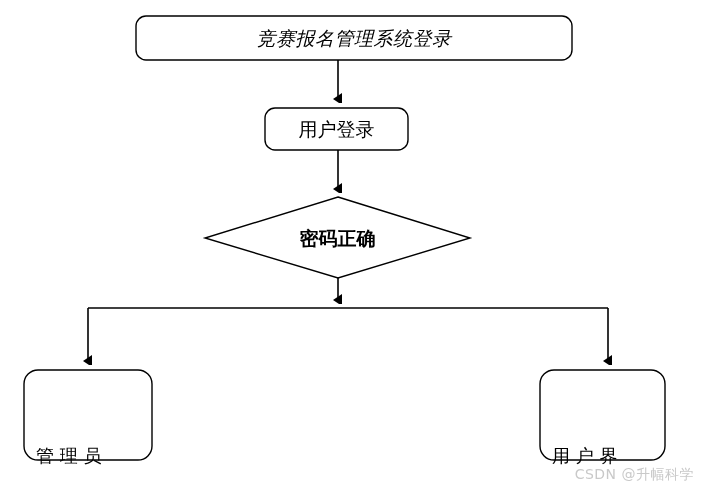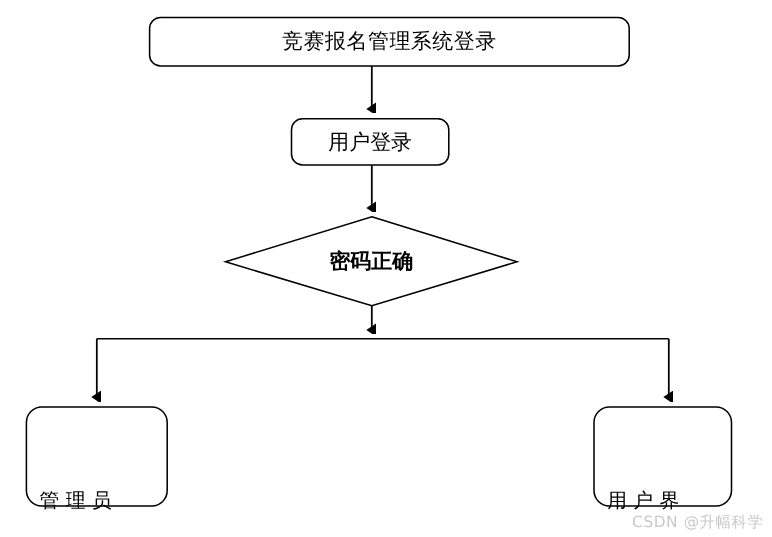--- a/index.html
+++ b/index.html
@@ -29,20 +29,21 @@
     line-height: 1.35;
     white-space: pre;
     pointer-events: none;
   }
   #label-title {
     left: 136px;
     top: 26px;
     width: 436px;
     font-size: 19px;
     letter-spacing: 0.5px;
+    font-style: italic;
   }
   #label-user-login {
     left: 265px;
     top: 117px;
     width: 143px;
     font-size: 19px;
   }
   #label-decision {
     left: 205px;
     top: 226px;

